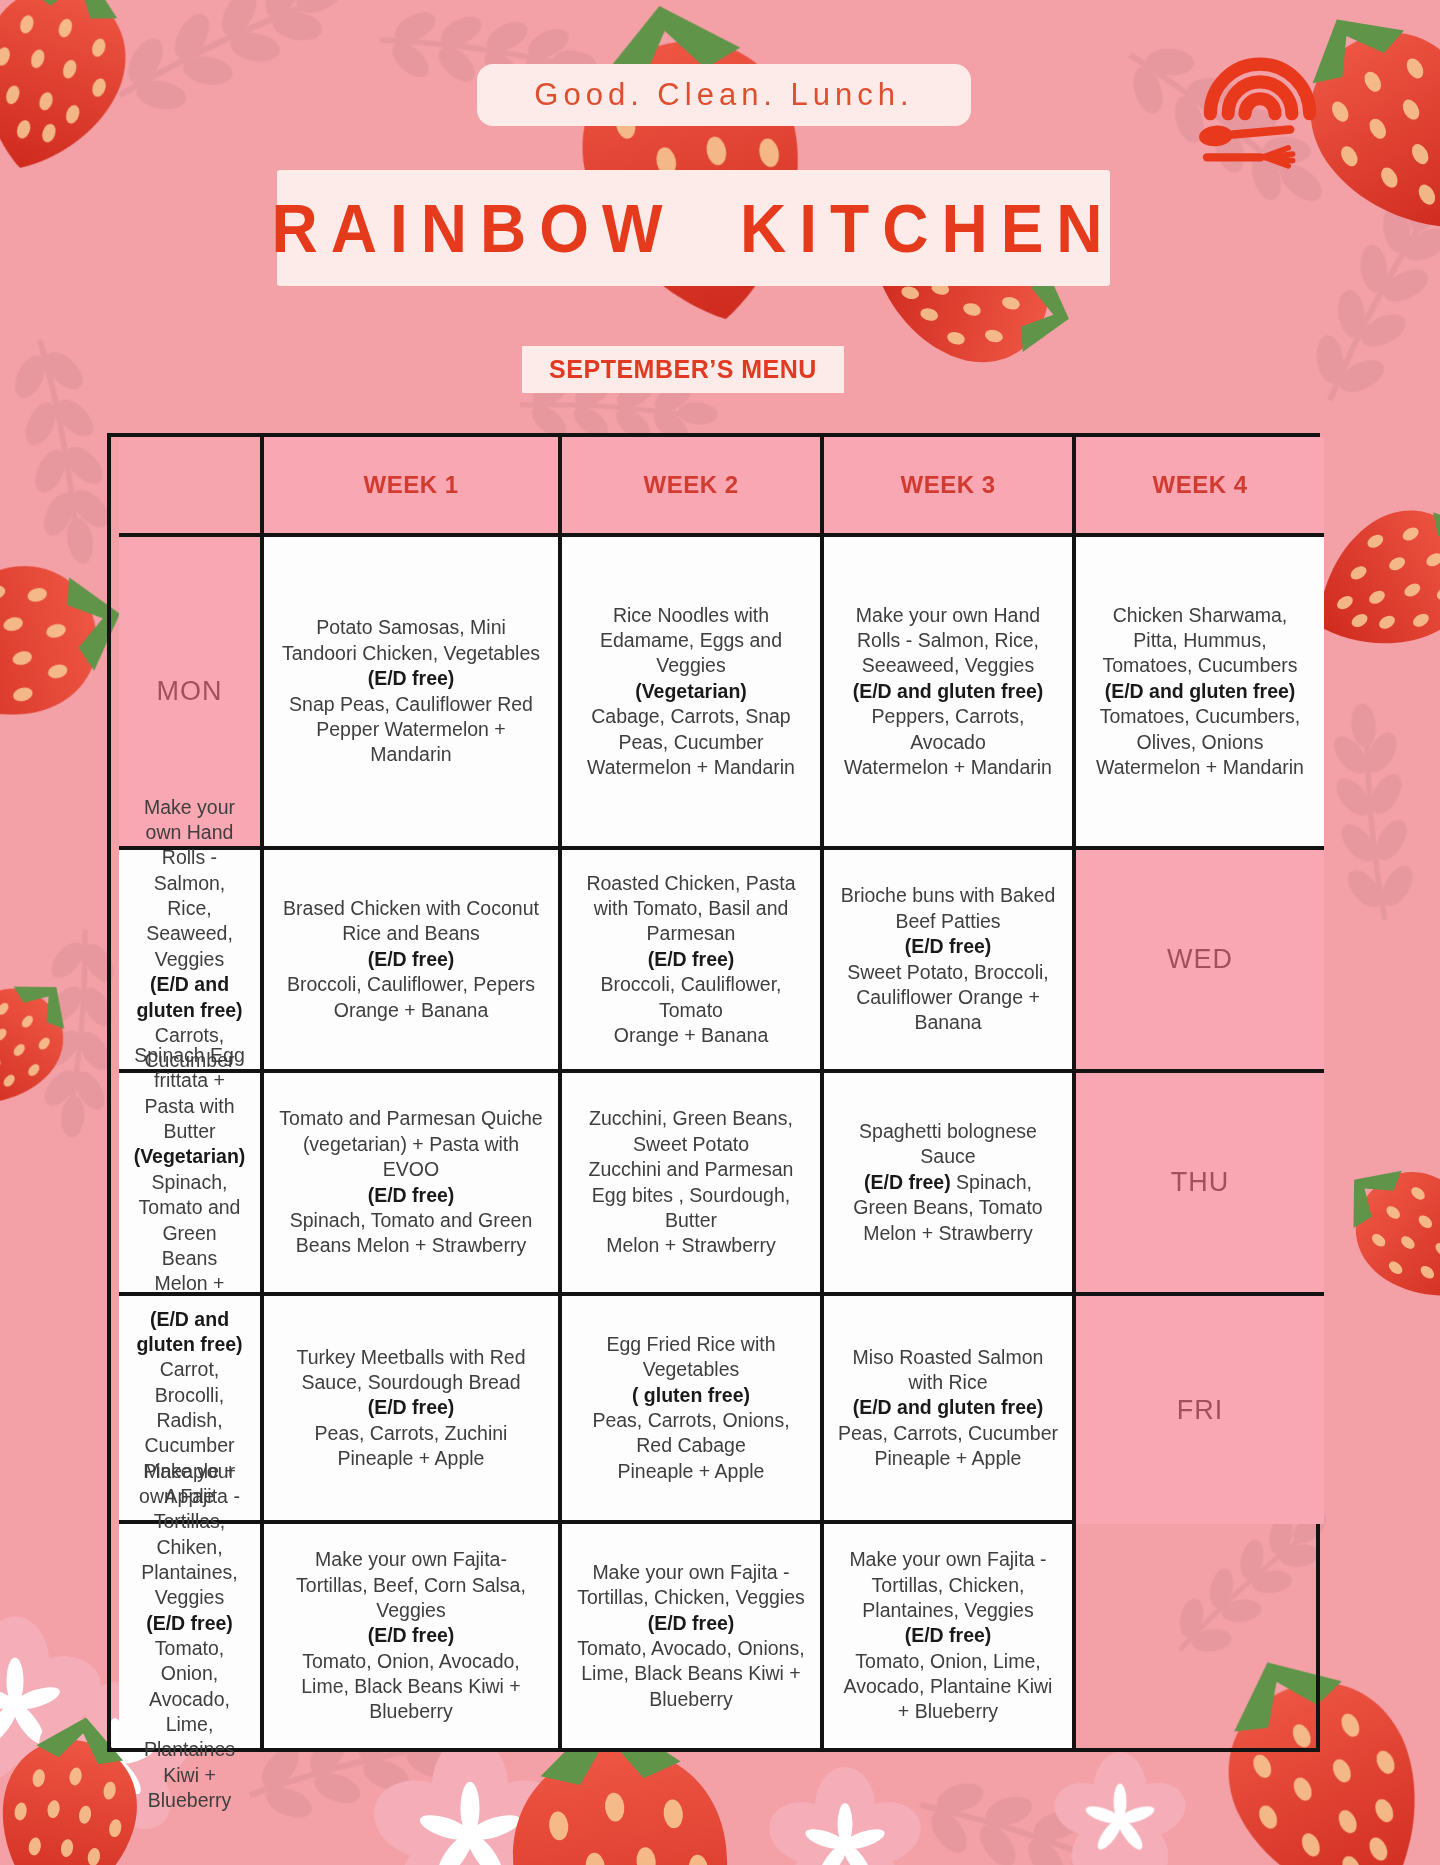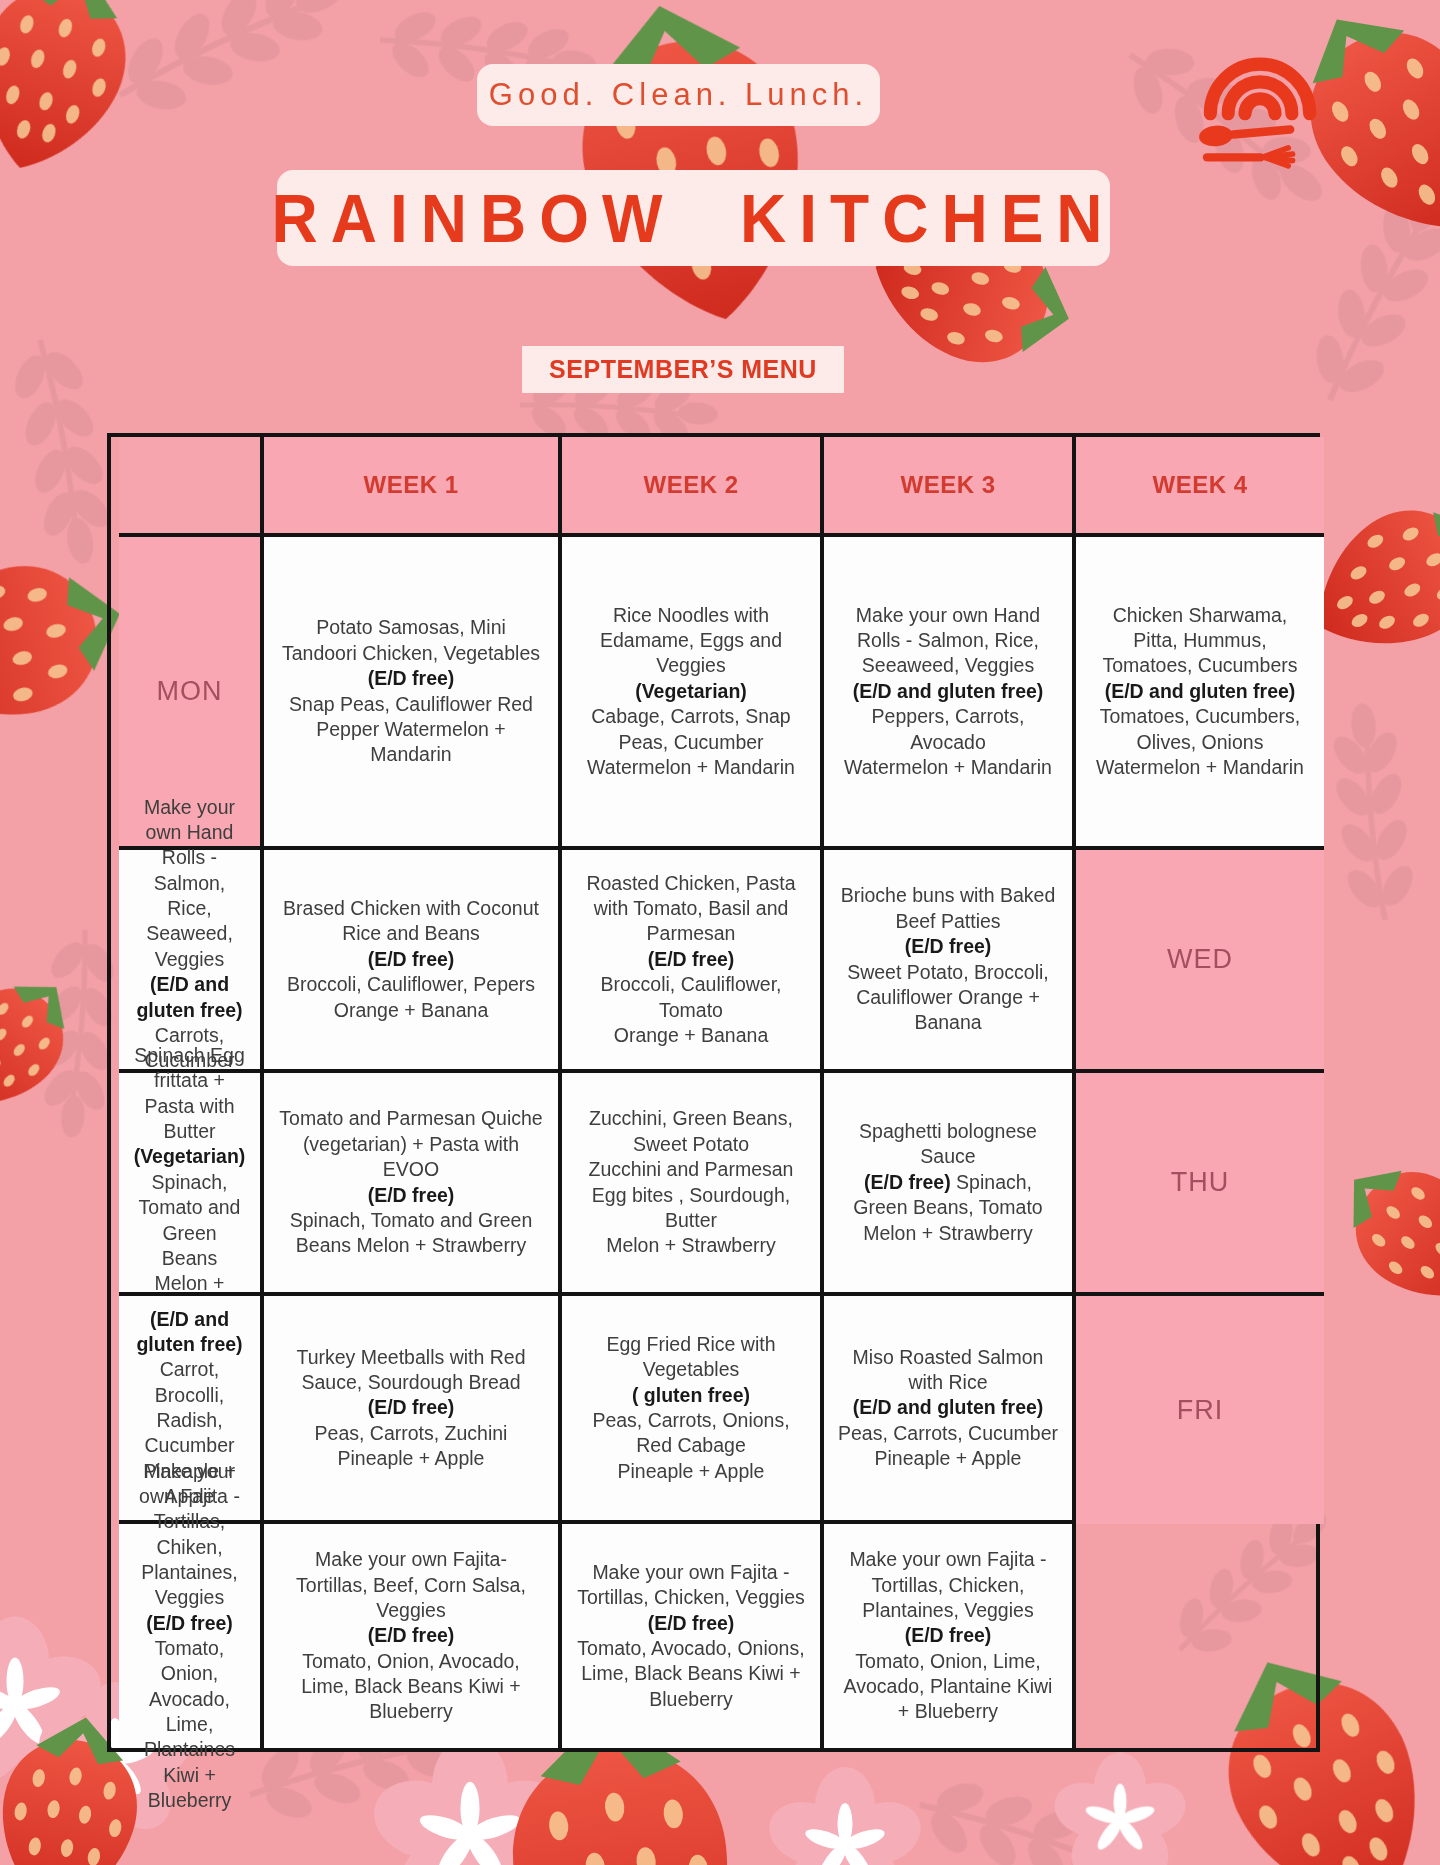--- a/index.html
+++ b/index.html
@@ -1,23 +1,23 @@
 <!DOCTYPE html>
 <html><head>
 <meta charset="utf-8">
 <style>
   html,body{margin:0;padding:0;}
   body{font-family:"Liberation Sans",sans-serif;}
   .page{position:relative;width:1440px;height:1865px;overflow:hidden;background:#f3a0a6;}
   .bg{position:absolute;left:0;top:0;width:1440px;height:1865px;}
 
   .pill{position:absolute;background:#fcebe8;display:flex;align-items:center;justify-content:center;}
-  .tagline-pill{left:477px;top:64px;width:403px;height:62px;border-radius:16px;}
+  .tagline-pill{left:477px;top:64px;width:494px;height:62px;border-radius:16px;}
   .tagline-pill span{color:#df4f2f;font-size:31px;font-weight:500;letter-spacing:5px;}
-  .title-box{left:277px;top:170px;width:833px;height:96px;border-radius:16px;}
+  .title-box{left:277px;top:170px;width:833px;height:116px;border-radius:3px;}
   .title-box span{color:#e63a1d;font-size:64px;font-weight:600;letter-spacing:13px;word-spacing:34px;transform:scaleY(1.08);white-space:nowrap;}
   .subtitle-pill{left:522px;top:346px;width:322px;height:47px;border-radius:1px;}
   .subtitle-pill span{color:#e03a23;font-size:25px;font-weight:700;letter-spacing:0.5px;}
 
   .logo{position:absolute;left:1185px;top:20px;width:150px;height:150px;}
 
   .menu-table{position:absolute;left:107px;top:433px;width:1213px;height:1319px;display:grid;
     grid-template-columns:145px 298px 262px 252px 248px;
     grid-template-rows:100px 313px 223px 223px 228px 224px;
     border:4px solid #131313;box-sizing:border-box;padding-left:8px;}

